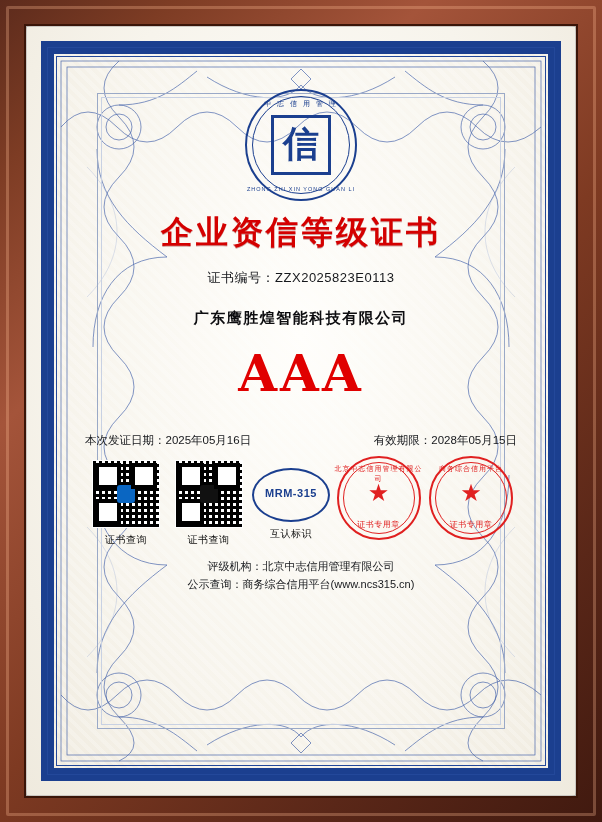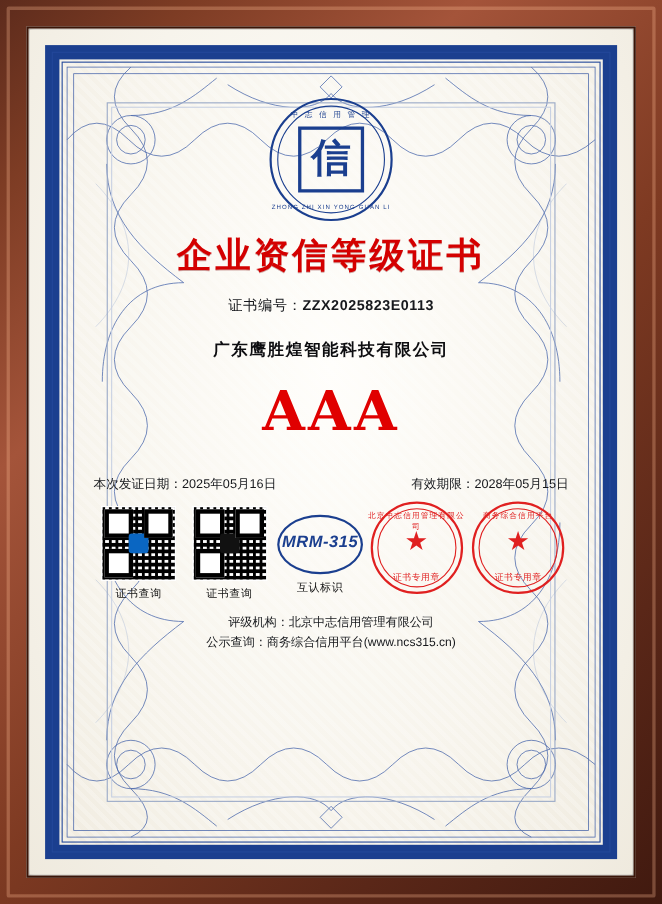--- a/index.html
+++ b/index.html
@@ -158,21 +158,21 @@
     letter-spacing: 3px;
     text-shadow: 0 1px 0 rgba(120,0,0,0.35);
   }
 
   .cert-no {
     margin-top: 14px;
     color: #16181c;
     font-size: 13px;
     letter-spacing: 0.5px;
   }
-  .cert-no b { font-weight: bold; }
+  .cert-no b { font-weight: normal; }
 
   .company {
     margin-top: 22px;
     color: #0d0d10;
     font-weight: bold;
     font-size: 15px;
     letter-spacing: 1.5px;
   }
 
   .para {
@@ -248,25 +248,24 @@
     background:#1a73c8;
   }
   .qr.blue .ctr { background:#0a66c2; }
 
   .mrm {
     width: 74px; height: 50px;
     margin: 8px auto 0;
     border: 2px solid #1b3f8f;
     border-radius: 50%;
     color: #1b3f8f;
-    font-size: 15px;
+    font-size: 11px;
     font-weight: bold;
     line-height: 46px;
     letter-spacing: 0.5px;
-    font-style: italic;
   }
 
   .stamp {
     width: 92px; height: 92px;
     position: relative;
     margin: -8px 0 0 0;
   }
   .stamp .circ {
     position: absolute; inset: 4px;
     border-radius: 50%;

